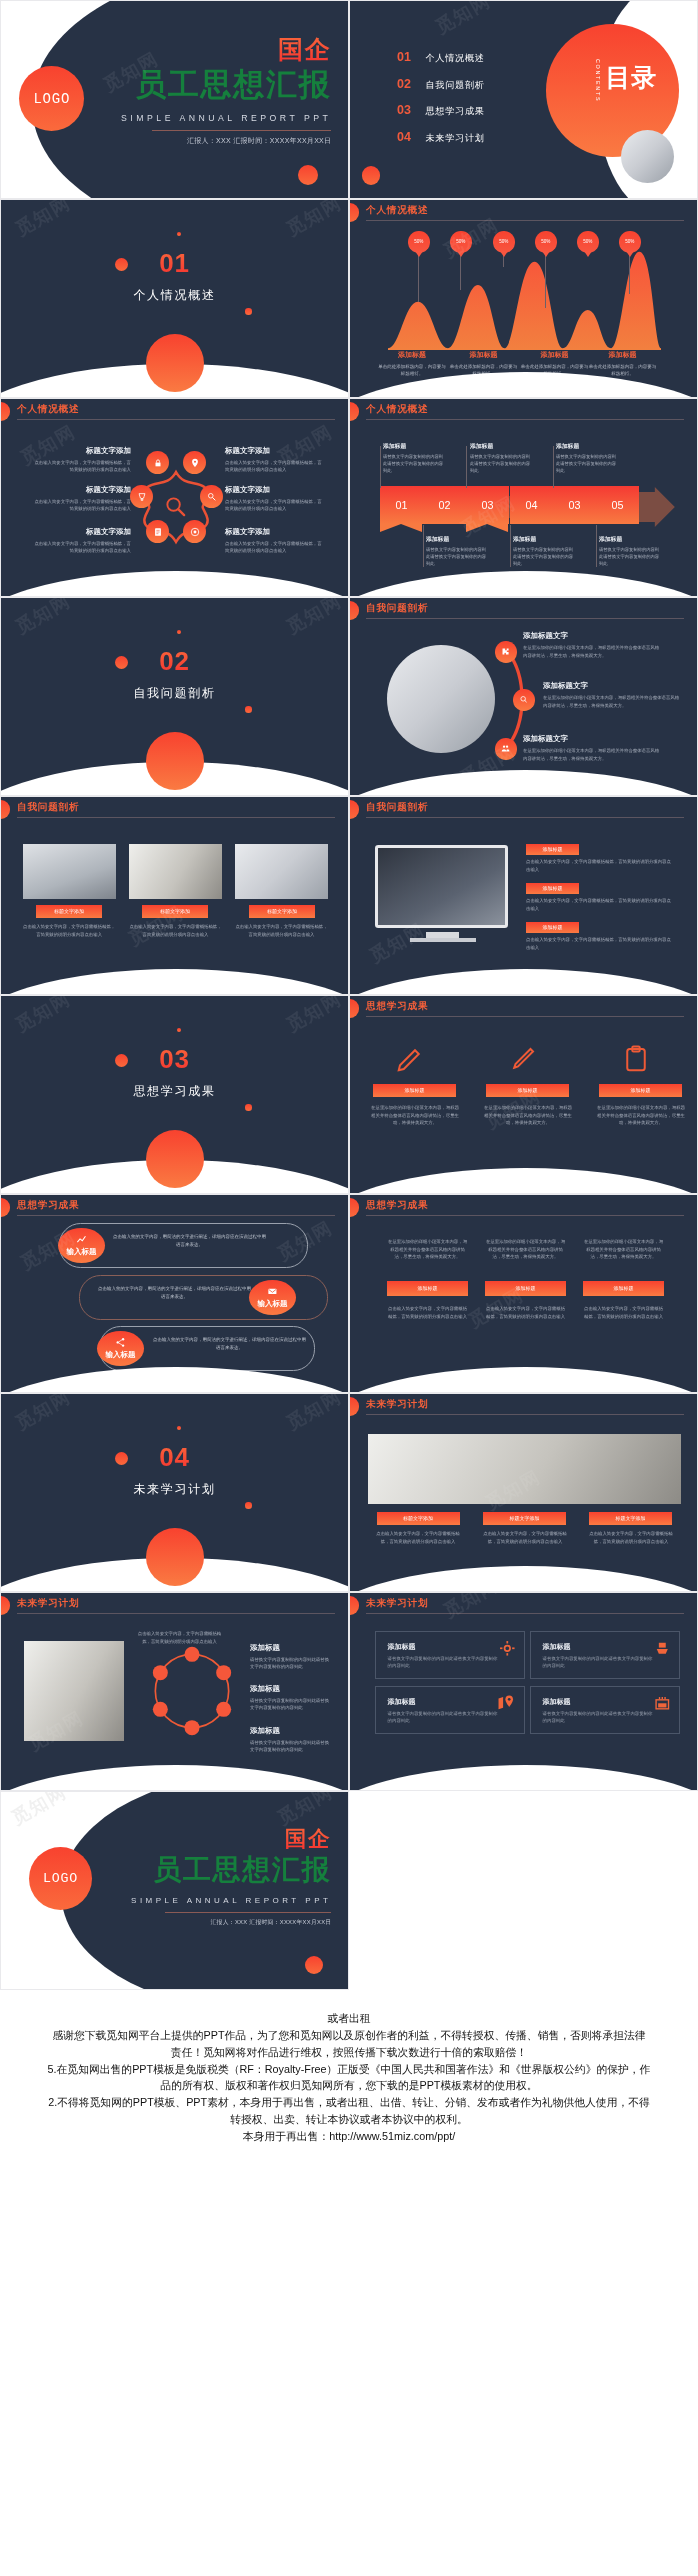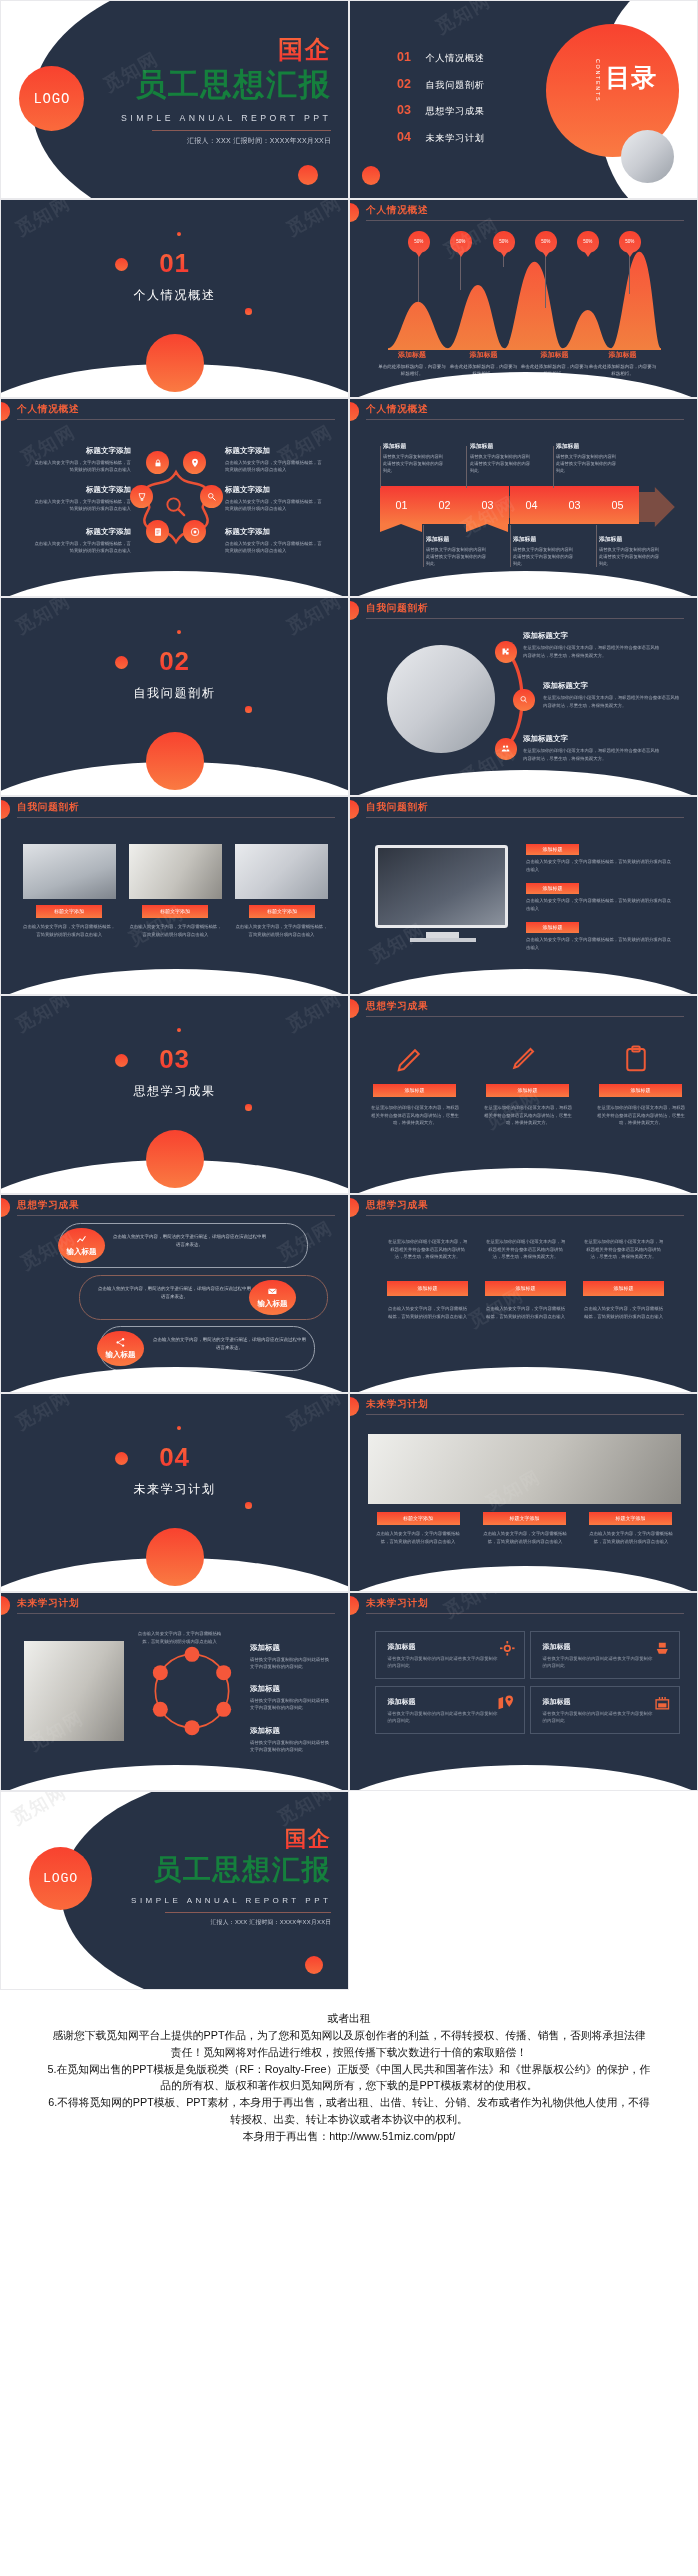--- a/index.html
+++ b/index.html
@@ -706,16 +706,16 @@
     <div class="wm dark" style="left:8.3px;top:0px">觅知网</div>
     <div class="wm" style="left:274px;top:0px">觅知网</div>
   </div>
 
 </div>
 
 <div class="copy">
   <h4>或者出租</h4>
   <p>感谢您下载觅知网平台上提供的PPT作品，为了您和觅知网以及原创作者的利益，不得转授权、传播、销售，否则将承担法律责任！觅知网将对作品进行维权，按照传播下载次数进行十倍的索取赔偿！</p>
   <p>5.在觅知网出售的PPT模板是免版税类（RF：Royalty-Free）正版受《中国人民共和国著作法》和《世界版权公约》的保护，作品的所有权、版权和著作权归觅知网所有，您下载的是PPT模板素材的使用权。</p>
-  <p>6.不得将觅知网的PPT模板、PPT素材，本身用于再出售，或者出租、出借、转让、分销、发布或者作为礼物供他人使用，不得转授权、出卖、转让本协议或者本协议中的权利。</p>
+  <p>2.不得将觅知网的PPT模板、PPT素材，本身用于再出售，或者出租、出借、转让、分销、发布或者作为礼物供他人使用，不得转授权、出卖、转让本协议或者本协议中的权利。</p>
   <p>本身用于再出售：http://www.51miz.com/ppt/</p>
 </div>
 
 
 </body></html>

